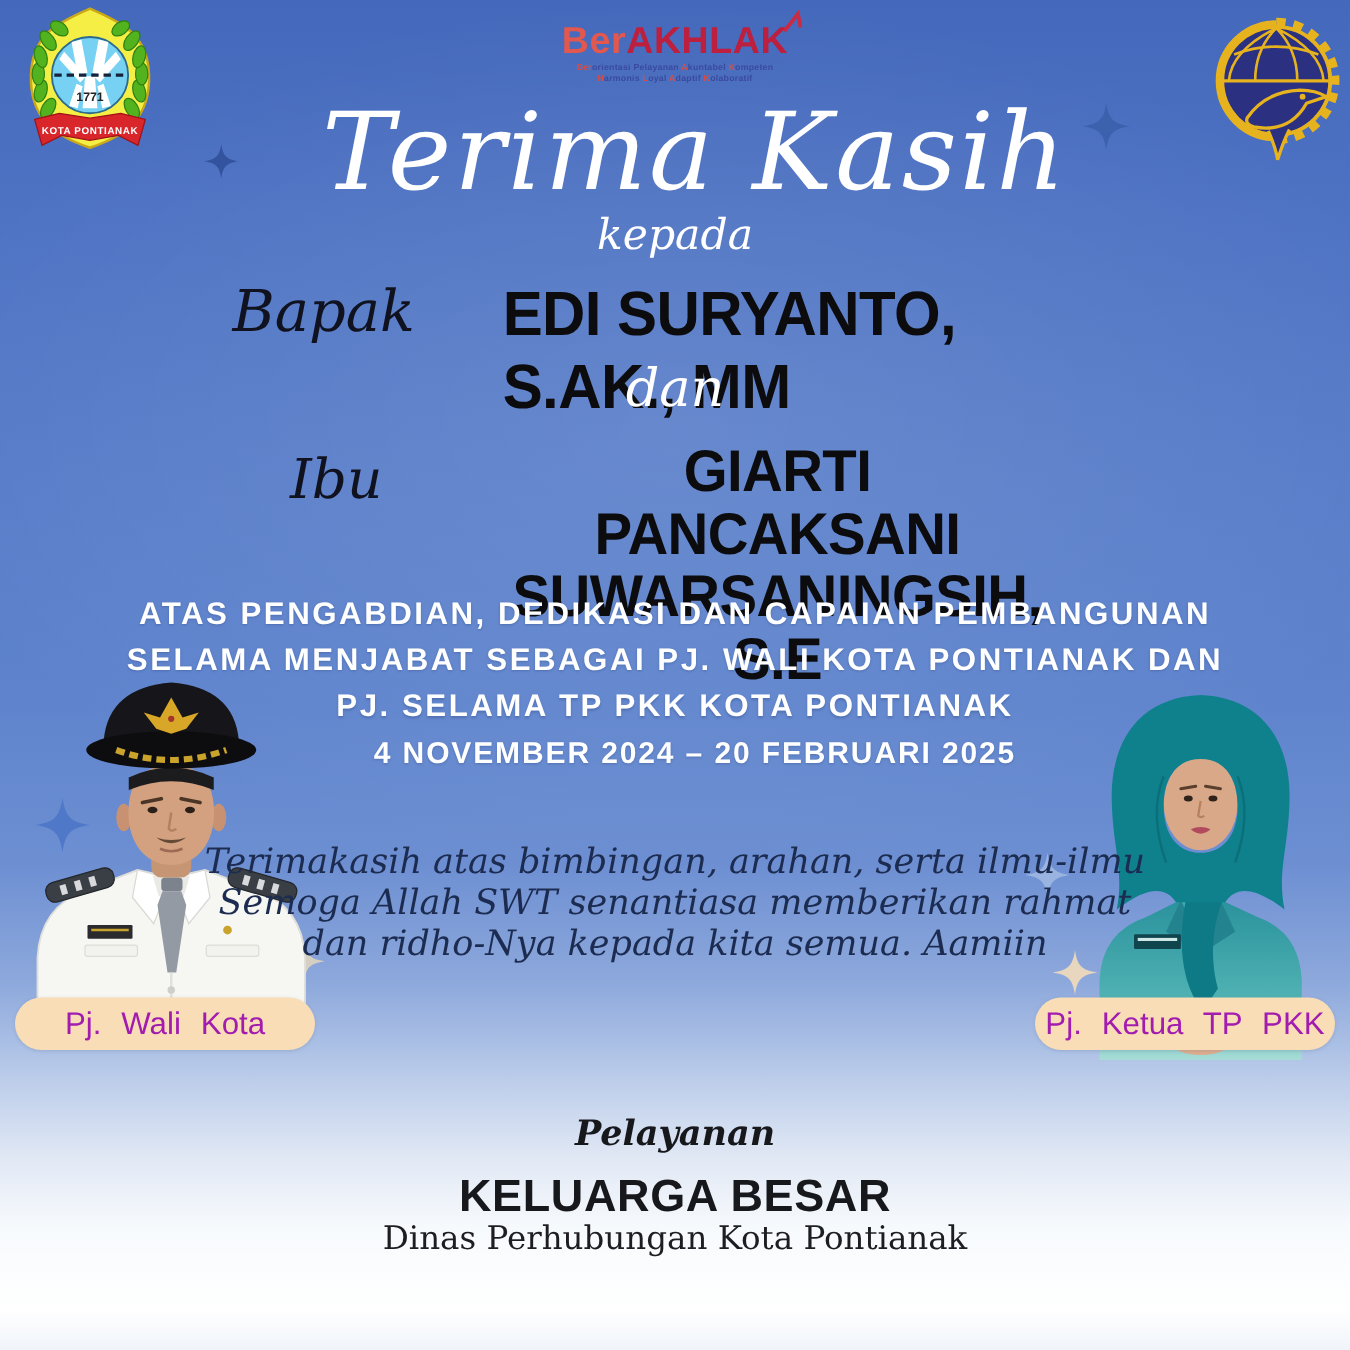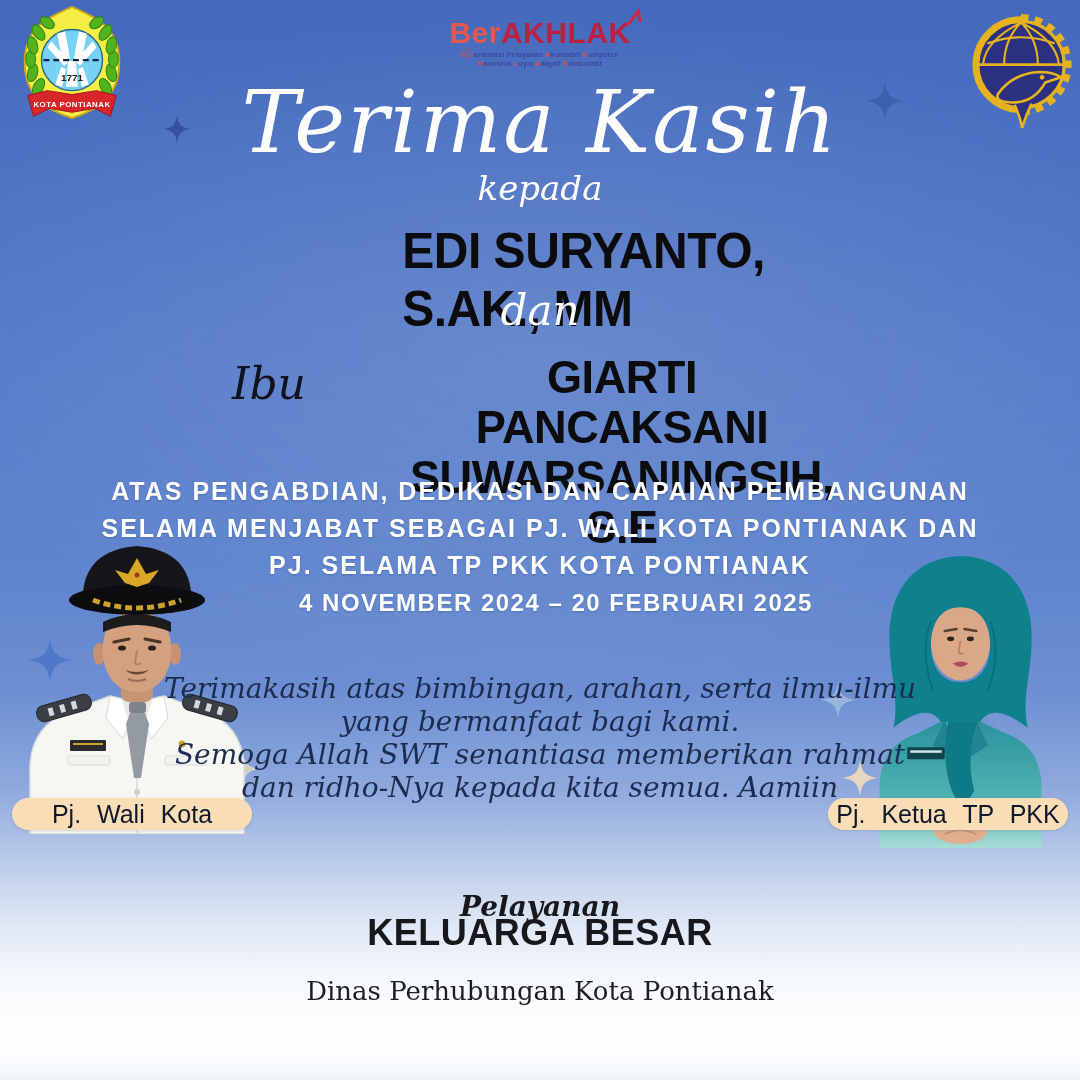--- a/index.html
+++ b/index.html
@@ -12,21 +12,21 @@
       linear-gradient(180deg,
         #44679f0d 0%, #4468bb 0%,
         #4e73c3 16%, #587dc9 36%, #5f84cd 52%,
         #6d8fd2 64%, #8ea9dc 73%, #bccdea 80%,
         #e2e9f5 86%, #f7fafd 91%, #ffffff 97%, #f0f4fa 100%);
   }
   .abs { position: absolute; }
   .ctr { left: 50%; transform: translateX(-50%); white-space: nowrap; }
   .script { font-family: "DejaVu Serif", serif; font-style: italic; }
 
-  .title-script { top: 72px; font-size: 86px; color: #ffffff; letter-spacing: 2px; }
+  .title-script { top: 72px; font-size: 86px; color: #ffffff; letter-spacing: 2px; margin-left: 16px; }
   .kepada { top: 168px; font-size: 34px; color: #ffffff; }
 
   .salutation { font-family: "DejaVu Serif", serif; font-style: italic; color: #10131f; }
   .bapak { left: 186px; top: 222px; font-size: 46px; }
   .ibu   { left: 232px; top: 358px; font-size: 44px; }
 
   .big-name { color: #0c0c0e; font-weight: 800; letter-spacing: -0.5px; }
   .name1 { top: 222px; left: 622px; transform: translateX(-50%) scaleX(0.96); font-size: 50px; }
   .name2 { top: 352px; left: 622px; transform: translateX(-50%) scaleX(0.96); font-size: 47px;
            line-height: 50px; text-align: center; }
@@ -34,29 +34,29 @@
 
   .dedication { top: 473px; width: 100%; text-align: center; color: #ffffff;
     font-weight: 700; font-size: 25px; letter-spacing: 2px; line-height: 37px;
     text-shadow: 0 1px 2px rgba(20,40,90,0.25); }
   .dedication .date-line { font-size: 24px; font-weight: 800; letter-spacing: 1.5px; margin-left: 32px; }
 
   .message { top: 672px; width: 100%; text-align: center; color: #1c2b50;
     font-family: "DejaVu Serif", serif; font-style: italic;
     font-size: 28px; line-height: 33px; }
 
-  .pill { top: 798px; height: 32px; background: #f9ddb6; border-radius: 21px;
+  .pill { top: 798px; height: 42px; background: #f9ddb6; border-radius: 21px;
     display: flex; align-items: center; justify-content: center;
-    color: #0f172a; font-size: 25px; word-spacing: 9px;
+    color: #a21caf; font-size: 25px; word-spacing: 9px;
     box-shadow: 0 1px 3px rgba(90,110,150,0.25); }
   .pill-left  { left: 12px;  width: 240px; }
   .pill-right { left: 828px; width: 240px; }
 
   .tertanda { top: 890px; font-size: 28px; color: #17181c; font-weight: 600; }
-  .org-bold { top: 912px; font-size: 36px; font-weight: 800; color: #17181c; letter-spacing: 0.5px; }
+  .org-bold { top: 936px; font-size: 36px; font-weight: 800; color: #17181c; letter-spacing: 0.5px; }
   .org-name { top: 976px; font-size: 26px; color: #1d1d22; font-family: "DejaVu Serif", serif; }
 
   .berakhlak { top: 16px; text-align: center; }
   .berakhlak-title { font-size: 30px; font-weight: 800; letter-spacing: 0.5px; position: relative; display:inline-block; }
   .tg-prefix { color: #e2574e; }
   .tg-main   { color: #bd1f3e; }
   .berakhlak-arrow { position: absolute; right: -12px; top: -8px; }
   .berakhlak-tagline { font-size: 7px; font-weight: 700; line-height: 9px; letter-spacing: 0.2px; }
   .tg-h { color: #d94c45; }
   .tg-t { color: #3b4a9e; }
@@ -142,20 +142,21 @@
   <svg class="sparkle" style="left:842px; top:760px;" width="36" height="36" viewBox="0 0 40 40">
     <path d="M20 0 C22 14 26 18 40 20 C26 22 22 26 20 40 C18 26 14 22 0 20 C14 18 18 14 20 0 Z" fill="#f2dcba" opacity="0.9"></path>
   </svg>
   <svg class="sparkle" style="left:226px; top:752px;" width="34" height="34" viewBox="0 0 40 40">
     <path d="M20 0 C22 14 26 18 40 20 C26 22 22 26 20 40 C18 26 14 22 0 20 C14 18 18 14 20 0 Z" fill="#f2dcba" opacity="0.75"></path>
   </svg>
 
   <div class="abs ctr script title-script">Terima Kasih</div>
   <div class="abs ctr script kepada">kepada</div>
 
+  <div class="abs salutation script bapak">Bapak</div>
   <div class="abs big-name name1">EDI SURYANTO, S.AK., MM</div>
   <div class="abs ctr script dan">dan</div>
   <div class="abs salutation script ibu">Ibu</div>
   <div class="abs big-name name2">
     <div>GIARTI PANCAKSANI</div>
     <div>SUWARSANINGSIH, S.E</div>
   </div>
 
   <div class="abs dedication">
     <div>ATAS PENGABDIAN, DEDIKASI DAN CAPAIAN PEMBANGUNAN</div>
@@ -254,21 +255,20 @@
   <div class="ghost-label"></div>
   <div class="abs pill pill-left">
     <span>Pj. Wali Kota</span>
   </div>
   <div class="abs pill pill-right">
     <span>Pj. Ketua TP PKK</span>
   </div>
 
   <div class="abs message">
     <div>Terimakasih atas bimbingan, arahan, serta ilmu-ilmu</div>
-    <div>yang bermanfaat bagi kami.</div>
     <div>Semoga Allah SWT senantiasa memberikan rahmat</div>
     <div>dan ridho-Nya kepada kita semua. Aamiin</div>
   </div>
 
   <div class="abs ctr script tertanda">Pelayanan</div>
   <div class="abs ctr org-bold">KELUARGA BESAR</div>
   <div class="abs ctr org-name">Dinas Perhubungan Kota Pontianak</div>
 
 </div>
 

